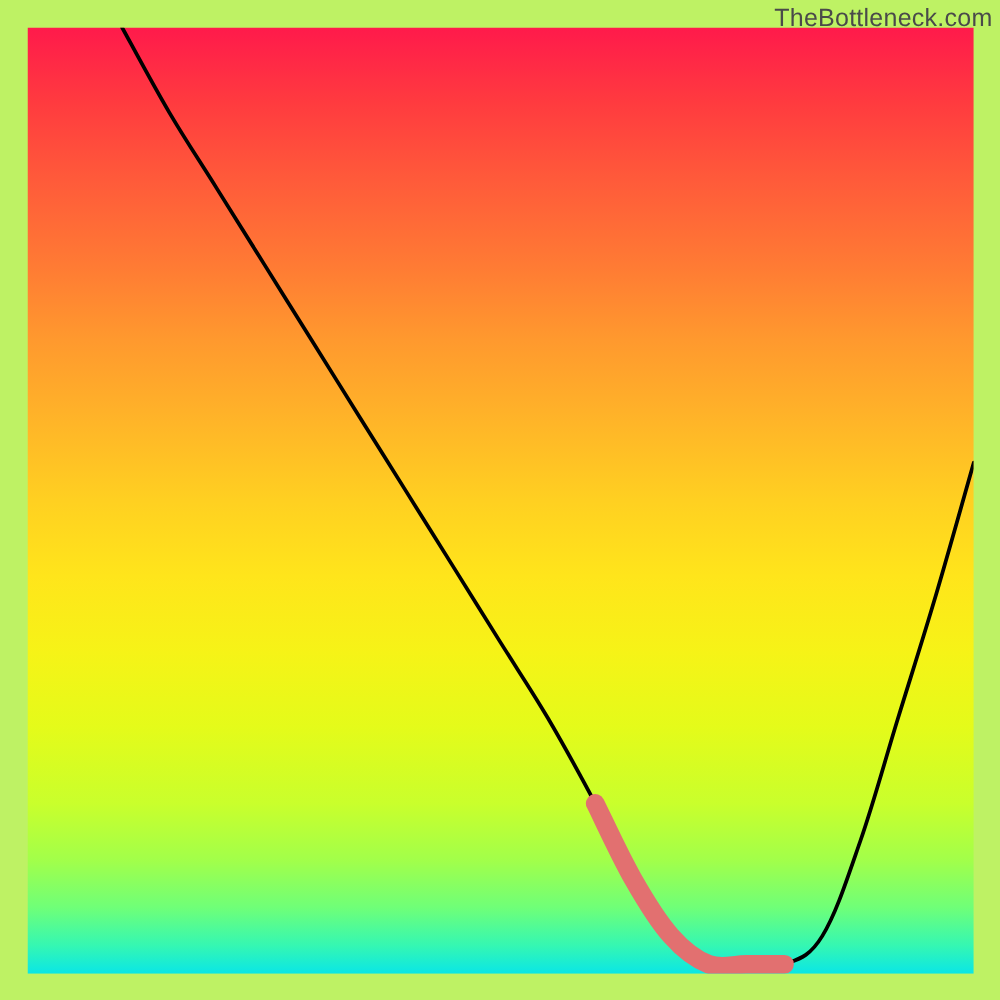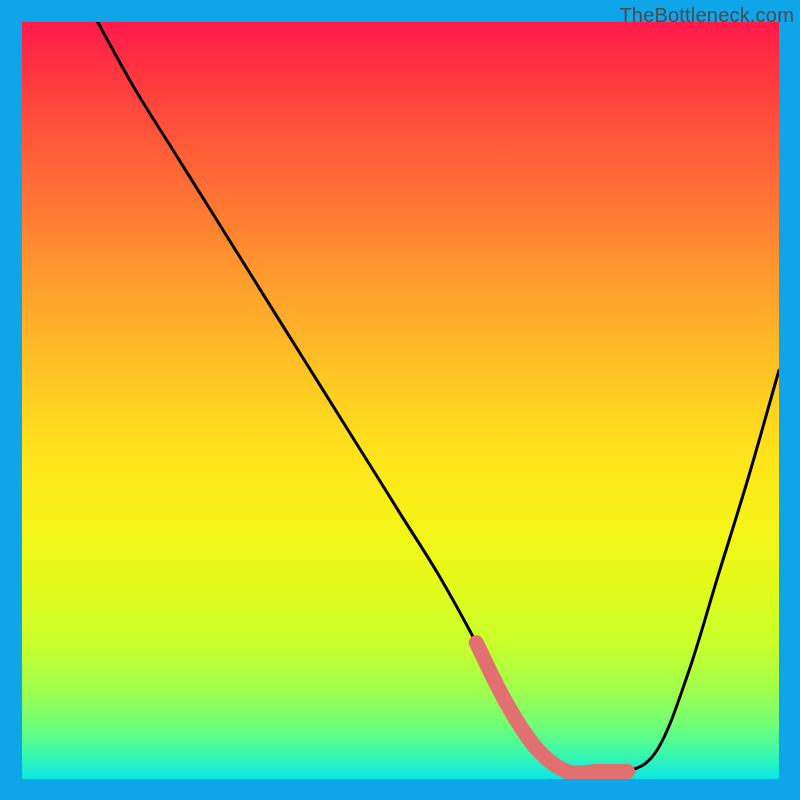--- a/index.html
+++ b/index.html
@@ -6,21 +6,21 @@
     margin: 0;
     padding: 0;
     width: 800px;
     height: 800px;
     background: #000;
     overflow: hidden;
   }
   .frame {
     position: absolute;
     inset: 0;
-    background: #0ea5e9;
+    background: #bef264;
   }
   .plot-area {
     position: absolute;
     left: 22px;
     top: 22px;
     width: 757px;
     height: 757px;
     overflow: hidden;
   }
   .gradient-bg {

